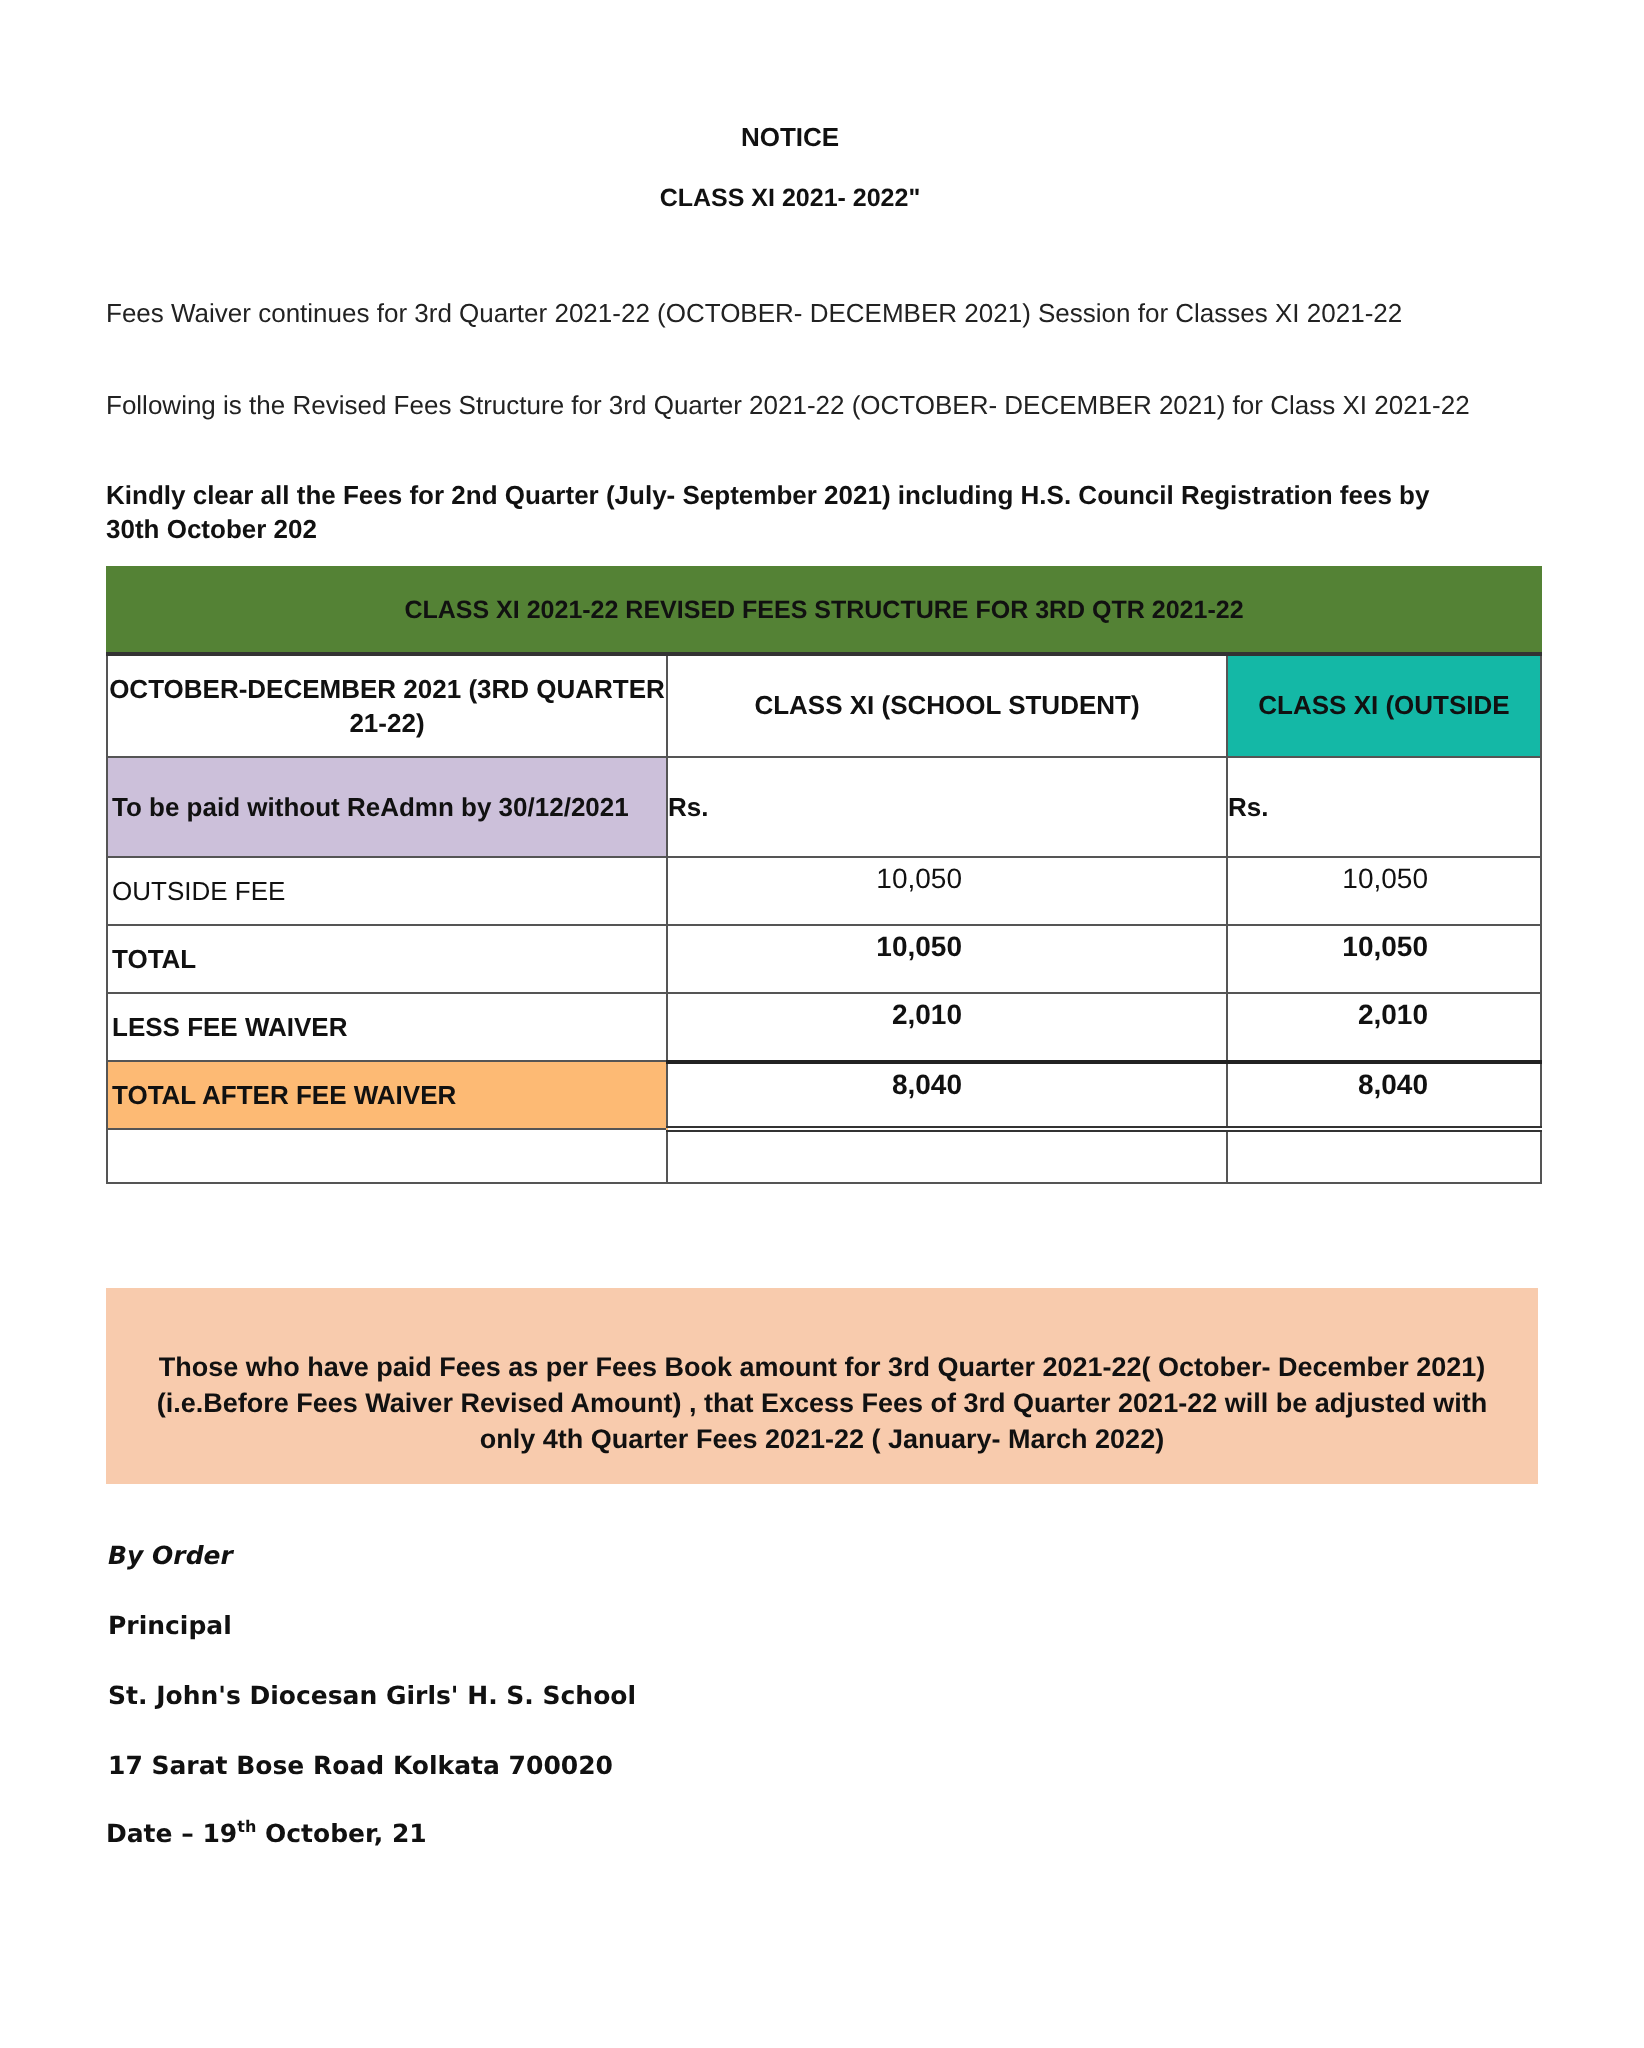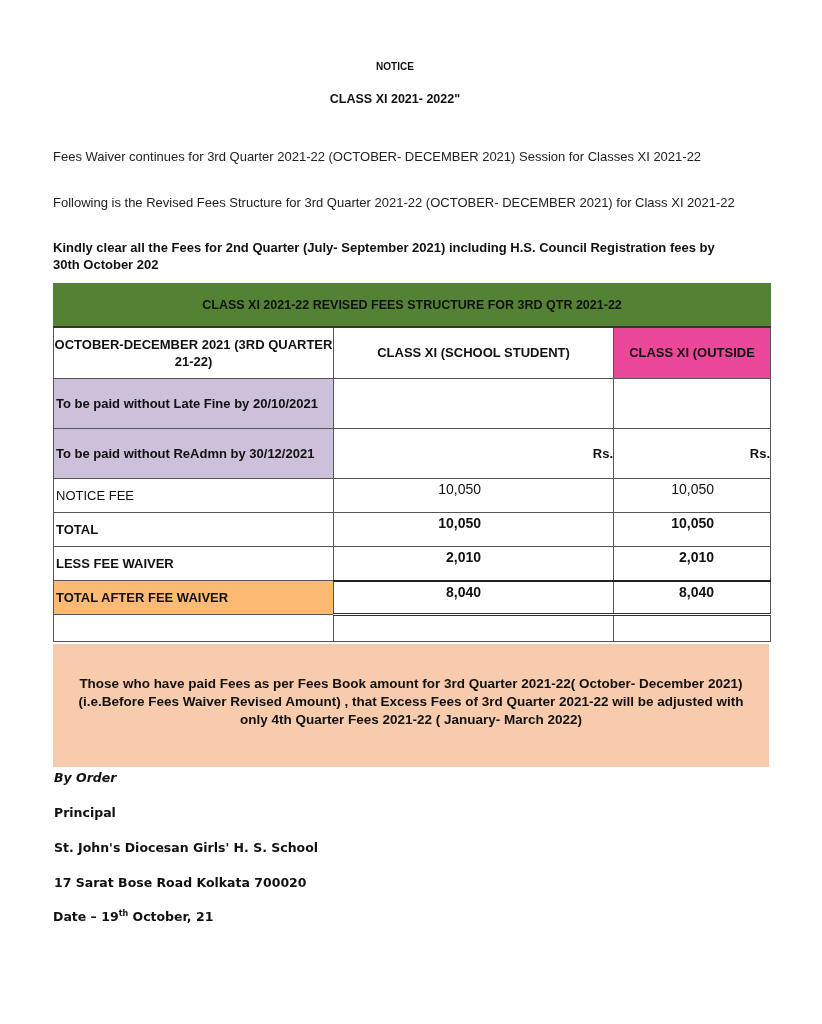--- a/index.html
+++ b/index.html
@@ -1,48 +1,48 @@
 <!DOCTYPE html>
 <html><head>
 <meta charset="utf-8">
 <style>
   * { box-sizing: border-box; margin: 0; padding: 0; }
   html, body { width: 822px; height: 1024px; background: #ffffff; overflow: hidden; }
   body { position: relative; font-family: "Liberation Sans", sans-serif; color: #111; }
 
   .abs { position: absolute; }
-  .notice-title { left: 0; width: 790px; top: 61px; text-align: center; font-weight: bold; font-size: 10px; }
+  .notice-title { left: 0; width: 790px; top: 61px; text-align: center; font-weight: bold; font-size: 13px; }
   .class-title { left: 0; width: 790px; top: 92px; text-align: center; font-weight: bold; font-size: 12.5px; }
 
   .para { left: 53px; width: 690px; font-size: 13px; line-height: 17px; color: #222; }
   .p1 { top: 148px; }
   .p2 { top: 194px; }
   .p3 { top: 239px; font-weight: bold; color: #111; }
 
   .fee-table { left: 53px; top: 283px; width: 717px; border-collapse: collapse; table-layout: fixed; font-size: 13px; }
   .fee-table td { border: 1px solid #555; vertical-align: middle; }
   .fee-table .banner { background: #548235; height: 43px; text-align: center; font-weight: bold; font-size: 12.5px; color: #111; border-color: #548235; border-bottom: 2px solid #333; }
   .fee-table .colhead { height: 52px; text-align: center; font-weight: bold; font-size: 13px; line-height: 17px; background: #fff; }
-  .fee-table .colhead.outside { background: #ec4899; }
+  .fee-table .colhead.outside { background: #14b8a6; }
   .fee-table .lavender { background: #ccc0da; font-weight: bold; padding-left: 2px; line-height: 18px; }
   .fee-table .rowlbl { padding-left: 2px; }
   .fee-table .bold { font-weight: bold; }
   .fee-table .num { text-align: right; padding-right: 132px; font-size: 14px; }
   .fee-table .num.c3 { padding-right: 56px; }
   .fee-table .num.bold { font-weight: bold; }
-  .fee-table .center { text-align: right; font-weight: bold; }
+  .fee-table .center { text-align: left; font-weight: bold; }
   .fee-table .green { background: #fdba74; font-weight: bold; padding-left: 2px; }
   .fee-table .r-h50 { height: 50px; }
   .fee-table .r-h34 { height: 34px; }
   .fee-table .top-top { vertical-align: top; padding-top: 2px; }
   .fee-table .dbl-bottom { border-bottom: 3px double #333; }
   .fee-table .dbl-top { border-top: 2px solid #222; }
   .fee-table .r-last { height: 27px; }
 
-  .peach { left: 53px; top: 644px; width: 716px; height: 123px; background: #f8cbad; text-align: center; font-weight: bold; font-size: 13.5px; line-height: 18px; padding: 31px 18px 0 18px; color: #111; }
+  .peach { left: 53px; top: 644px; width: 716px; height: 98px; background: #f8cbad; text-align: center; font-weight: bold; font-size: 13.5px; line-height: 18px; padding: 31px 18px 0 18px; color: #111; }
 
   .sig { left: 54px; font-family: "DejaVu Sans", sans-serif; font-weight: bold; font-size: 12.5px; color: #111; }
   .s1 { top: 770px; font-style: italic; }
   .s2 { top: 805px; }
   .s3 { top: 840px; }
   .s4 { top: 875px; }
   .s5 { top: 909px; left: 53px; }
   sup { font-size: 8px; vertical-align: 5px; }
 </style>
 </head>
@@ -64,31 +64,26 @@
   <tbody>
       <tr>
     <td colspan="3" class="banner">CLASS XI 2021-22 REVISED FEES STRUCTURE FOR 3RD  QTR 2021-22</td>
   </tr>
   <tr>
     <td class="colhead">OCTOBER-DECEMBER 2021 (3RD QUARTER 21-22)</td>
     <td class="colhead">CLASS XI (SCHOOL STUDENT)</td>
     <td class="colhead outside">CLASS XI (OUTSIDE</td>
   </tr>
   <tr class="r-h50">
-    <td class="lavender">To be paid without Late Fine  by 20/10/2021</td>
-    <td class="center"></td>
-    <td class="center"></td>
-  </tr>
-  <tr class="r-h50">
     <td class="lavender">To be paid without ReAdmn  by 30/12/2021</td>
     <td class="center">Rs.</td>
     <td class="center">Rs.</td>
   </tr>
   <tr class="r-h34">
-    <td class="rowlbl">NOTICE FEE</td>
+    <td class="rowlbl">OUTSIDE FEE</td>
     <td class="num top-top">10,050</td>
     <td class="num c3 top-top">10,050</td>
   </tr>
   <tr class="r-h34">
     <td class="rowlbl bold">TOTAL</td>
     <td class="num bold top-top">10,050</td>
     <td class="num c3 bold top-top">10,050</td>
   </tr>
   <tr class="r-h34">
     <td class="rowlbl bold">LESS FEE WAIVER</td>

